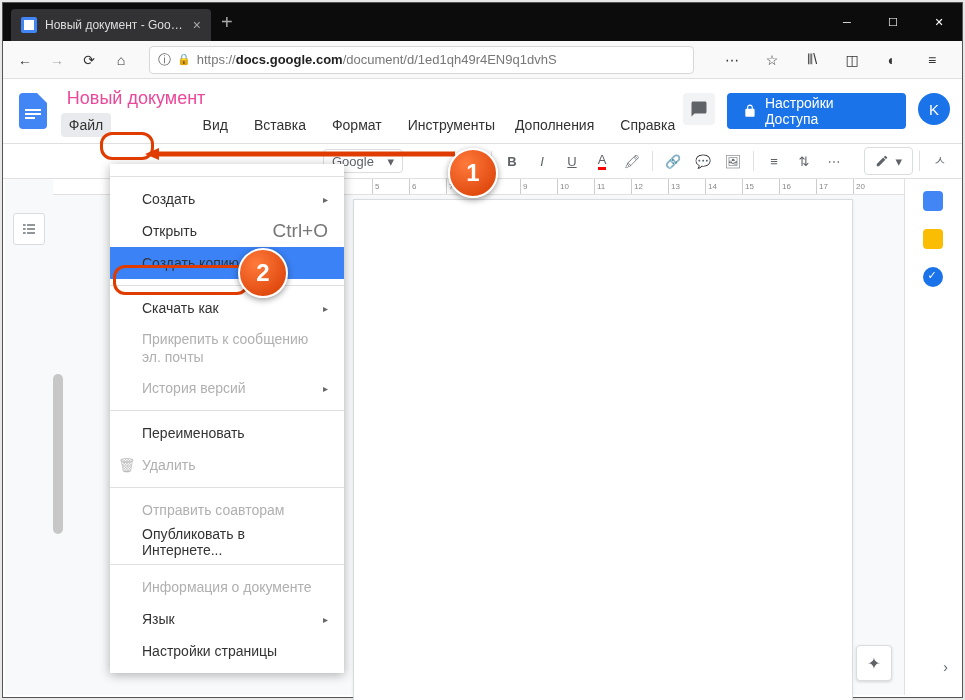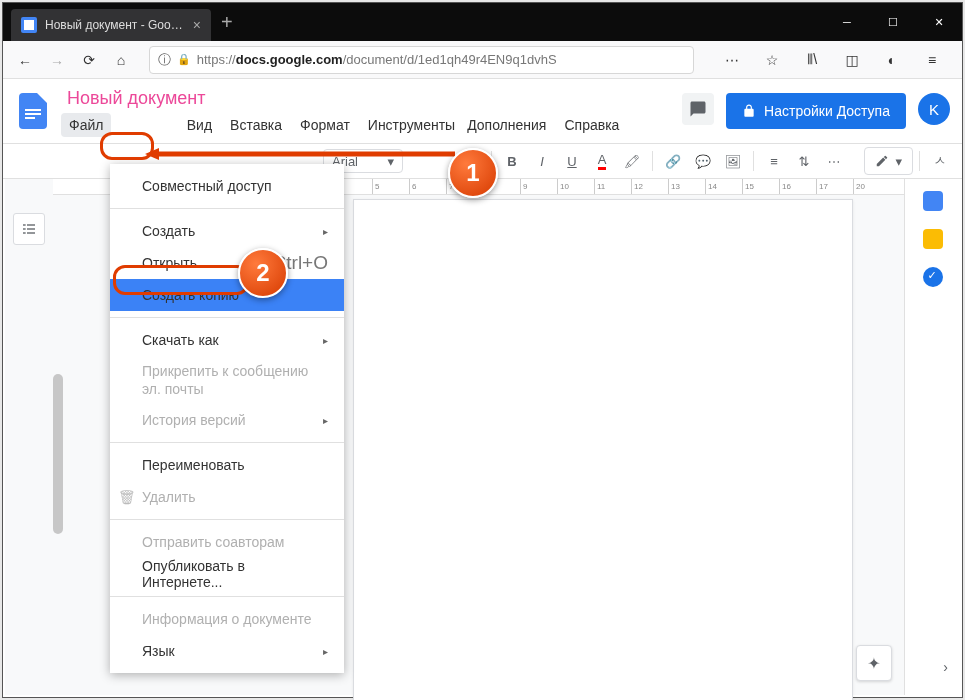--- a/index.html
+++ b/index.html
@@ -25,21 +25,21 @@
 .url-box .lock { color: #12bc00; margin-right: 6px; font-size: 11px; }
 .url-box .urltext b { color: #222; font-weight: bold; }
 .addr-right { display: flex; gap: 12px; align-items: center; padding-right: 8px; }
 
 
 .docs-header { height: 64px; display: flex; align-items: center; padding: 8px 12px; }
 .docs-logo { width: 36px; height: 48px; display: flex; align-items: center; justify-content: center; margin-right: 10px; }
 .docs-logo svg { width: 28px; height: 36px; }
 .title-area { flex: 1; }
 .doc-title { font-size: 18px; color: #ec4899; padding: 2px 6px; }
-.menubar { display: flex; gap: 2px; margin-top: 2px; font-size: 14px; color: #333; }
+.menubar { display: flex; gap: 10px; margin-top: 2px; font-size: 14px; color: #333; }
 .menu-item { padding: 4px 8px; border-radius: 4px; cursor: pointer; }
 .menu-item.active { background: #e8eaed; }
 .header-right { display: flex; align-items: flex-start; gap: 12px; }
 .comment-btn { width: 32px; height: 32px; background: #f1f3f4; border-radius: 4px; display: flex; align-items: center; justify-content: center; color: #5f6368; }
 .share-btn { height: 36px; background: #1a73e8; color: #fff; border-radius: 4px; padding: 0 16px; display: flex; align-items: center; font-size: 14px; gap: 8px; }
 .avatar { width: 32px; height: 32px; border-radius: 50%; background: #1a73e8; color: #fff; display: flex; align-items: center; justify-content: center; font-size: 15px; }
 
 
 .toolbar { height: 36px; border-top: 1px solid #e0e0e0; border-bottom: 1px solid #e0e0e0; display: flex; align-items: center; padding: 0 8px; gap: 2px; font-size: 13px; color: #5f6368; }
 .tool-btn { width: 28px; height: 28px; display: flex; align-items: center; justify-content: center; border-radius: 2px; }
@@ -165,21 +165,21 @@
           </svg>
         <span>Настройки Доступа</span>
       </div>
       <div class="avatar">K</div>
     </div>
   </div>
 
   <div class="toolbar">
     <div style="width:310px"></div>
     <div class="font-box">
-      <span>Arial</span>
+      <span>Google</span>
         <span>▾</span>
     </div>
     <div style="width:80px"></div>
     <div class="tool-sep"></div>
     <div class="tool-btn" style="font-weight:bold">B</div>
     <div class="tool-btn" style="font-style:italic">I</div>
     <div class="tool-btn" style="text-decoration:underline">U</div>
     <div class="tool-btn">
         <span style="border-bottom:3px solid red;">A</span>
       </div>
@@ -248,23 +248,20 @@
       <div class="rail-icon rail-cal"></div>
       <div class="rail-icon rail-keep"></div>
       <div class="rail-icon rail-tasks"></div>
     </div>
     <div class="explore-btn">✦</div>
     <div class="rail-arrow">›</div>
   </div>
 </div>
 
 <div class="dropdown">
-  <div class="menu-row">
-      <span>Совместный доступ</span>
-    </div>
   <div class="menu-divider"></div>
   <div class="menu-row">
       <span>Создать</span>
       <span class="arrow">▸</span>
     </div>
   <div class="menu-row">
       <span>Открыть</span>
       <span class="shortcut">Ctrl+O</span>
     </div>
   <div class="menu-row hover">
@@ -297,20 +294,23 @@
   <div class="menu-row">
       <span>Опубликовать в Интернете...</span>
     </div>
   <div class="menu-divider"></div>
   <div class="menu-row disabled">
       <span>Информация о документе</span>
     </div>
   <div class="menu-row">
       <span>Язык</span>
       <span class="arrow">▸</span>
+    </div>
+  <div class="menu-row">
+      <span>Настройки страницы</span>
     </div>
 </div>
 
 <div class="highlight-box h1"></div>
 <div class="highlight-box h2"></div>
 <div class="callout-arrow a1">
   <svg viewBox="0 0 310 16">
       <line x1="10" y1="8" x2="310" y2="8" stroke="#e03c00" stroke-width="5"></line>
       <polygon points="0,8 14,2 14,14" fill="#e03c00"></polygon>
     </svg>

